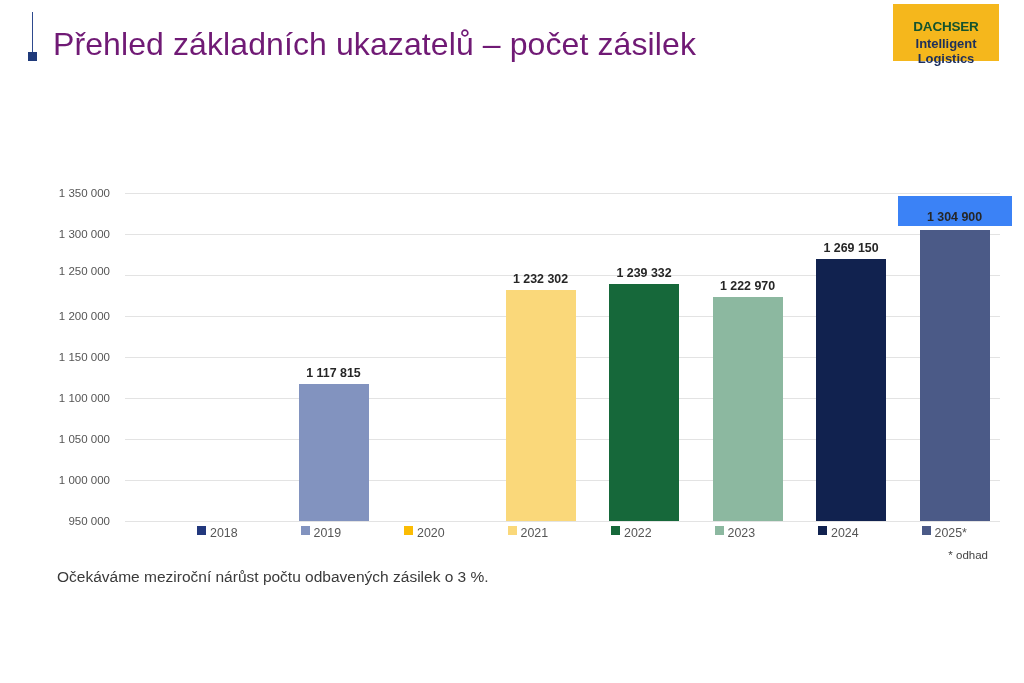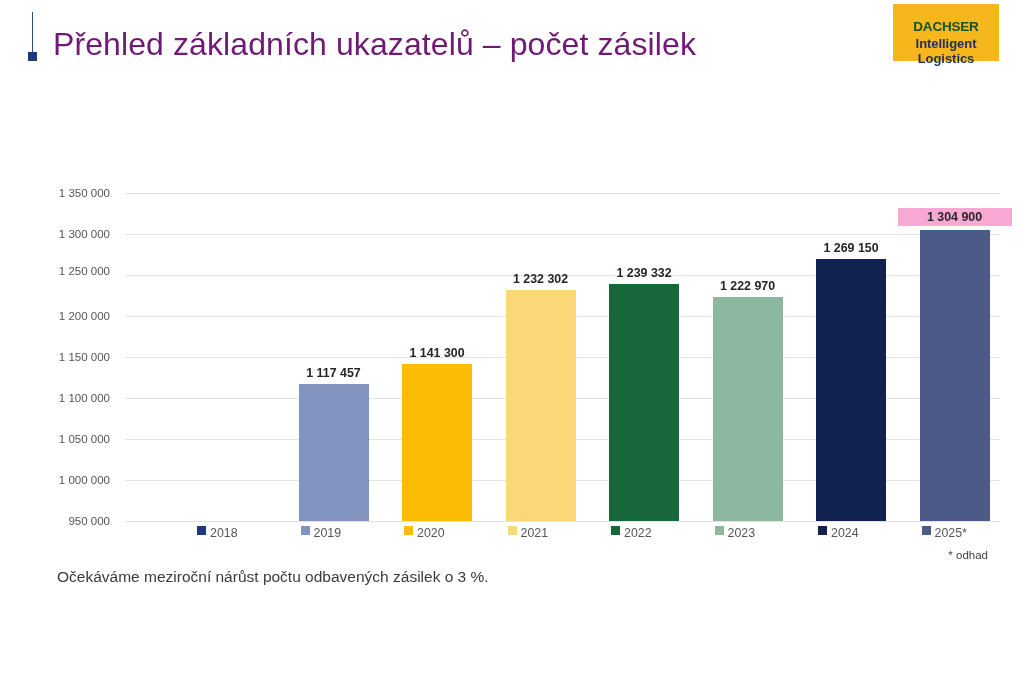--- a/index.html
+++ b/index.html
@@ -122,22 +122,22 @@
     position: absolute;
     left: -22px;
     width: 114px;
     text-align: center;
     font-size: 12.4px;
     font-weight: bold;
     color: #262626;
     white-space: nowrap;
   }
   .bar-value.highlighted {
-    background: #f9a8d4;
-    padding: 2px 0 2px 0;
+    background: #3b82f6;
+    padding: 14px 0 2px 0;
   }
 
   
   #chart-legend {
     position: absolute;
     left: 125px; top: 526px;
     width: 875px; height: 22px;
   }
   .legend-item {
     position: absolute;
@@ -213,25 +213,21 @@
         <div class="gridline" style="top: 123px;"></div>
         <div class="gridline" style="top: 164px;"></div>
         <div class="gridline" style="top: 205px;"></div>
         <div class="gridline" style="top: 246px;"></div>
         <div class="gridline" style="top: 287px;"></div>
         <div class="gridline" style="top: 328px;"></div>
       </div>
     <div id="bars-layer">
         <div class="bar-group" style="left: 173.5px; height: 328px;">
           <div class="bar-rect" style="height: 137.483px; background: rgb(130, 147, 191);"></div>
-          <div class="bar-value" style="bottom: 141.483px;">1 117 457</div>
-        </div>
-        <div class="bar-group" style="left: 277px; height: 328px;">
-          <div class="bar-rect" style="height: 156.866px; background: rgb(251, 188, 4);"></div>
-          <div class="bar-value" style="bottom: 160.866px;">1 141 300</div>
+          <div class="bar-value" style="bottom: 141.483px;">1 117 815</div>
         </div>
         <div class="bar-group" style="left: 380.5px; height: 328px;">
           <div class="bar-rect" style="height: 231.488px; background: rgb(250, 216, 122);"></div>
           <div class="bar-value" style="bottom: 235.488px;">1 232 302</div>
         </div>
         <div class="bar-group" style="left: 484px; height: 414px;">
           <div class="bar-rect" style="height: 237.252px; background: rgb(22, 104, 58);"></div>
           <div class="bar-value" style="bottom: 241.252px;">1 239 332</div>
         </div>
         <div class="bar-group" style="left: 587.5px; height: 328px;">

